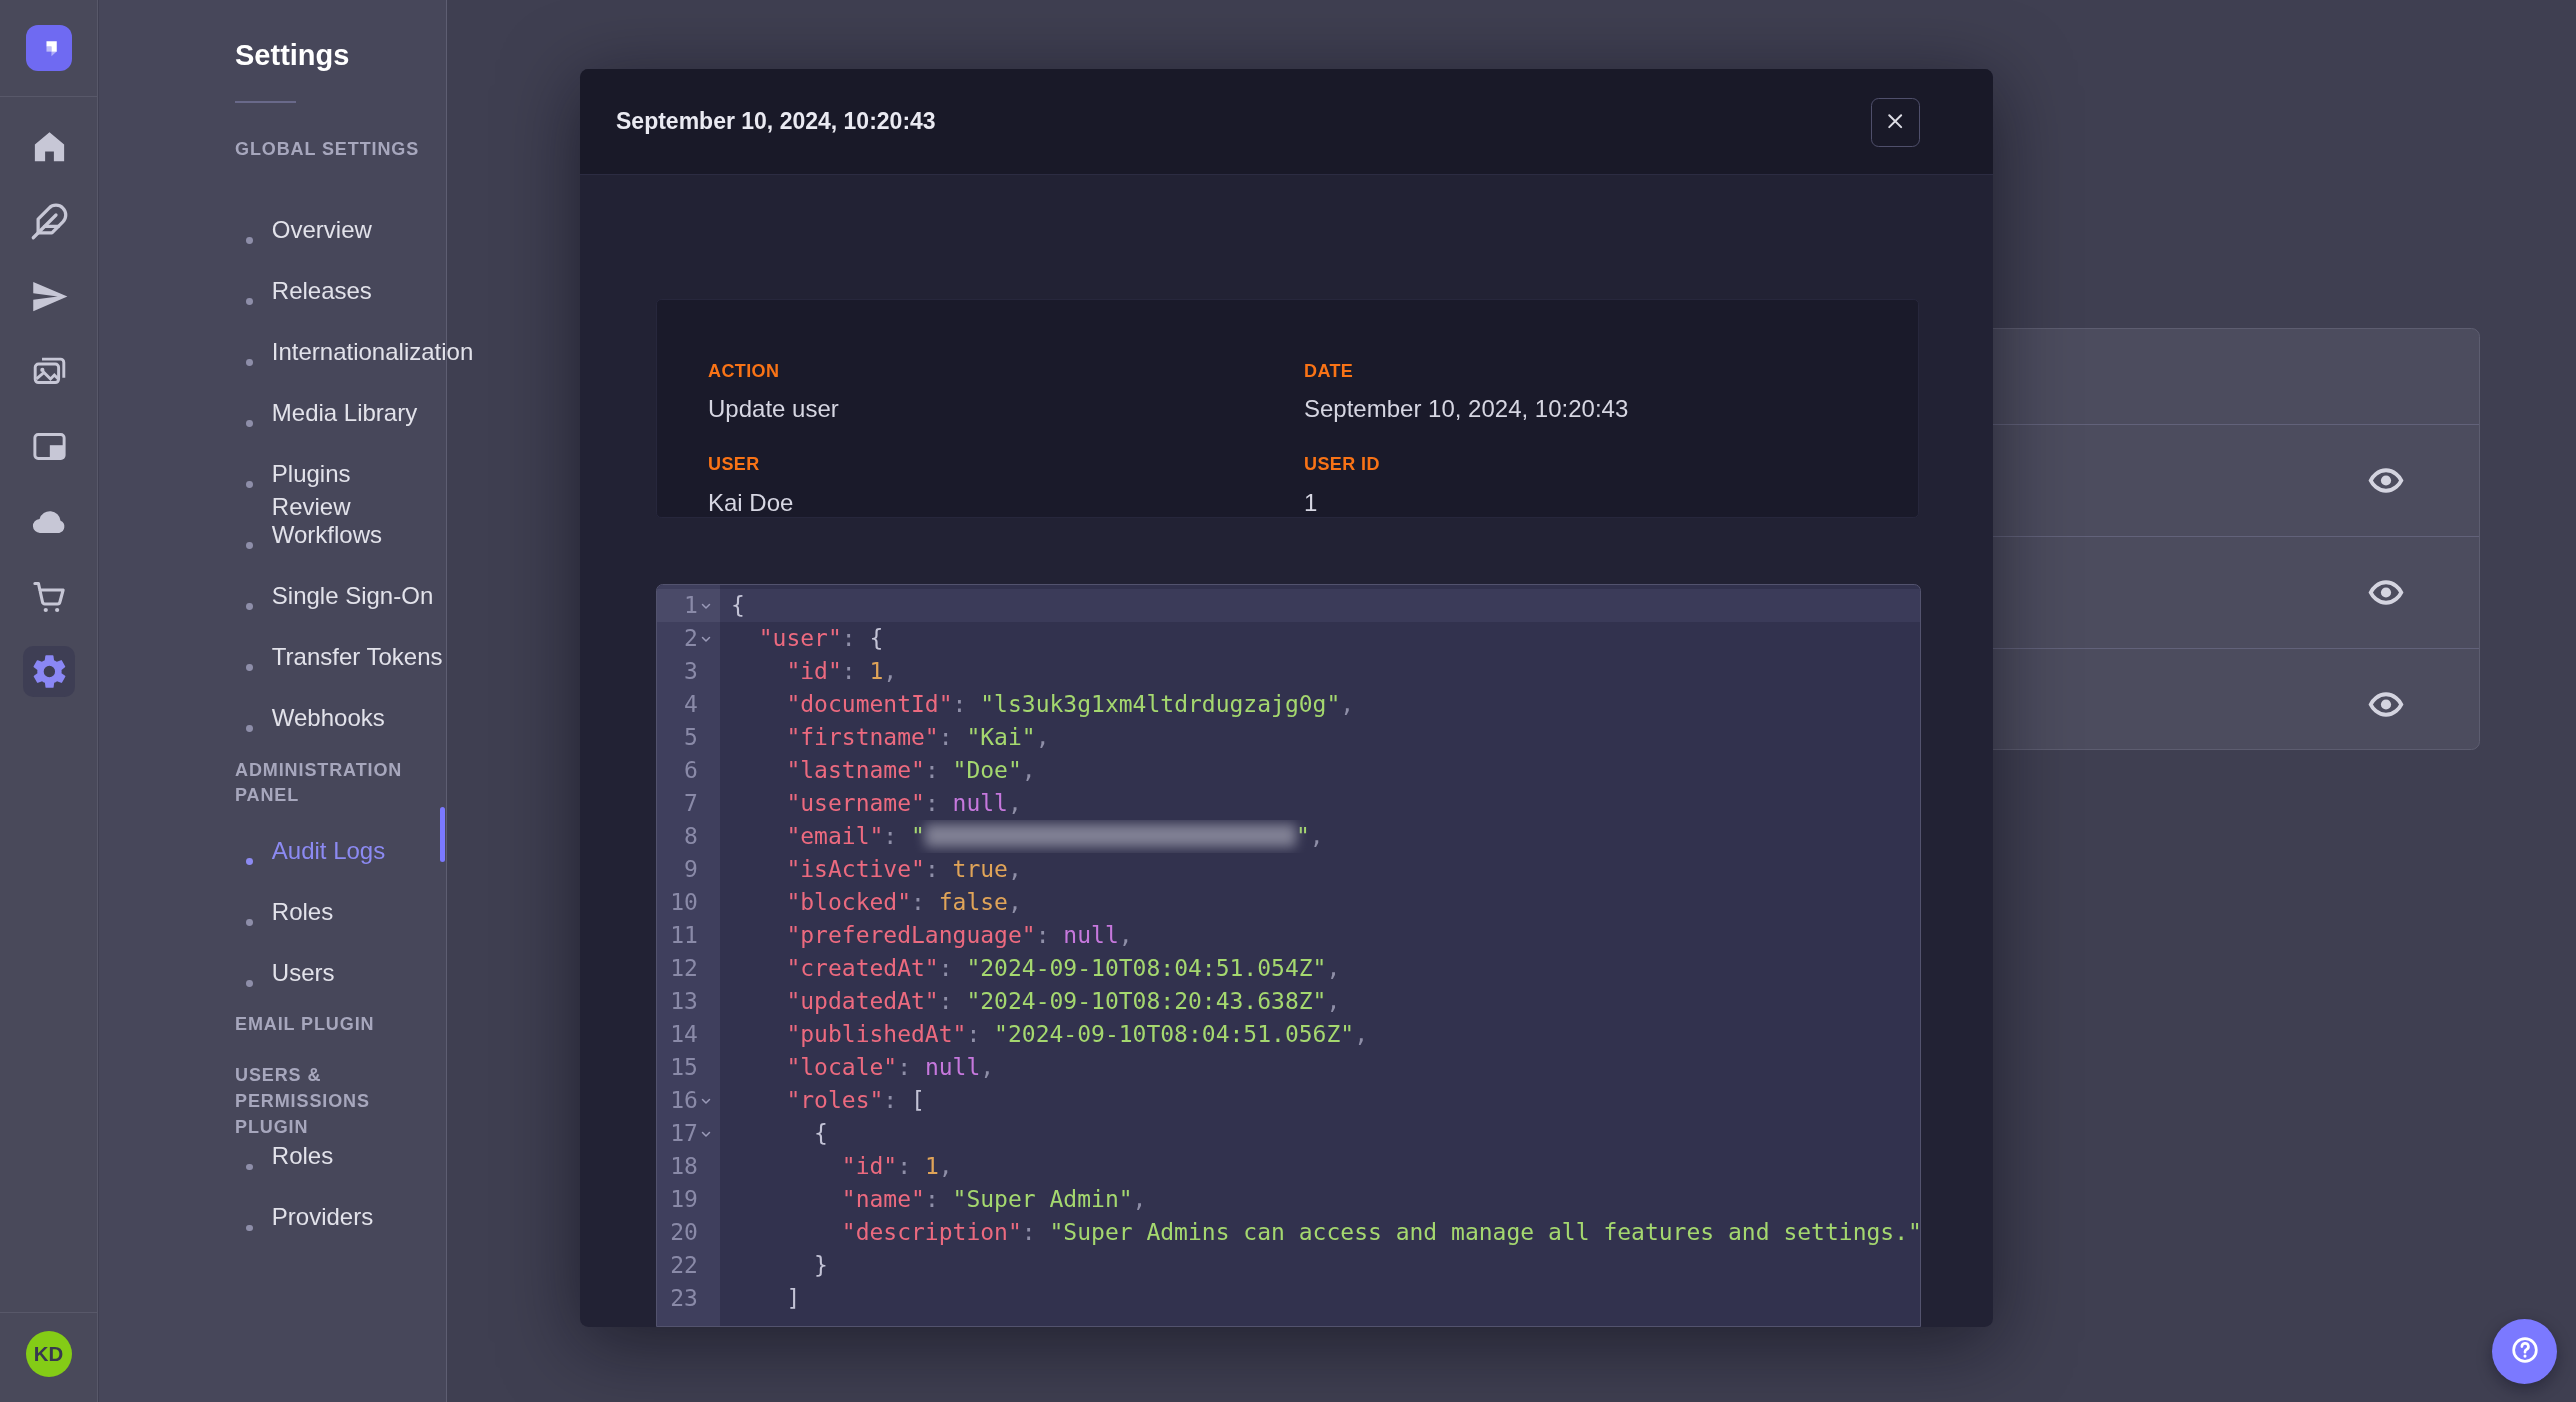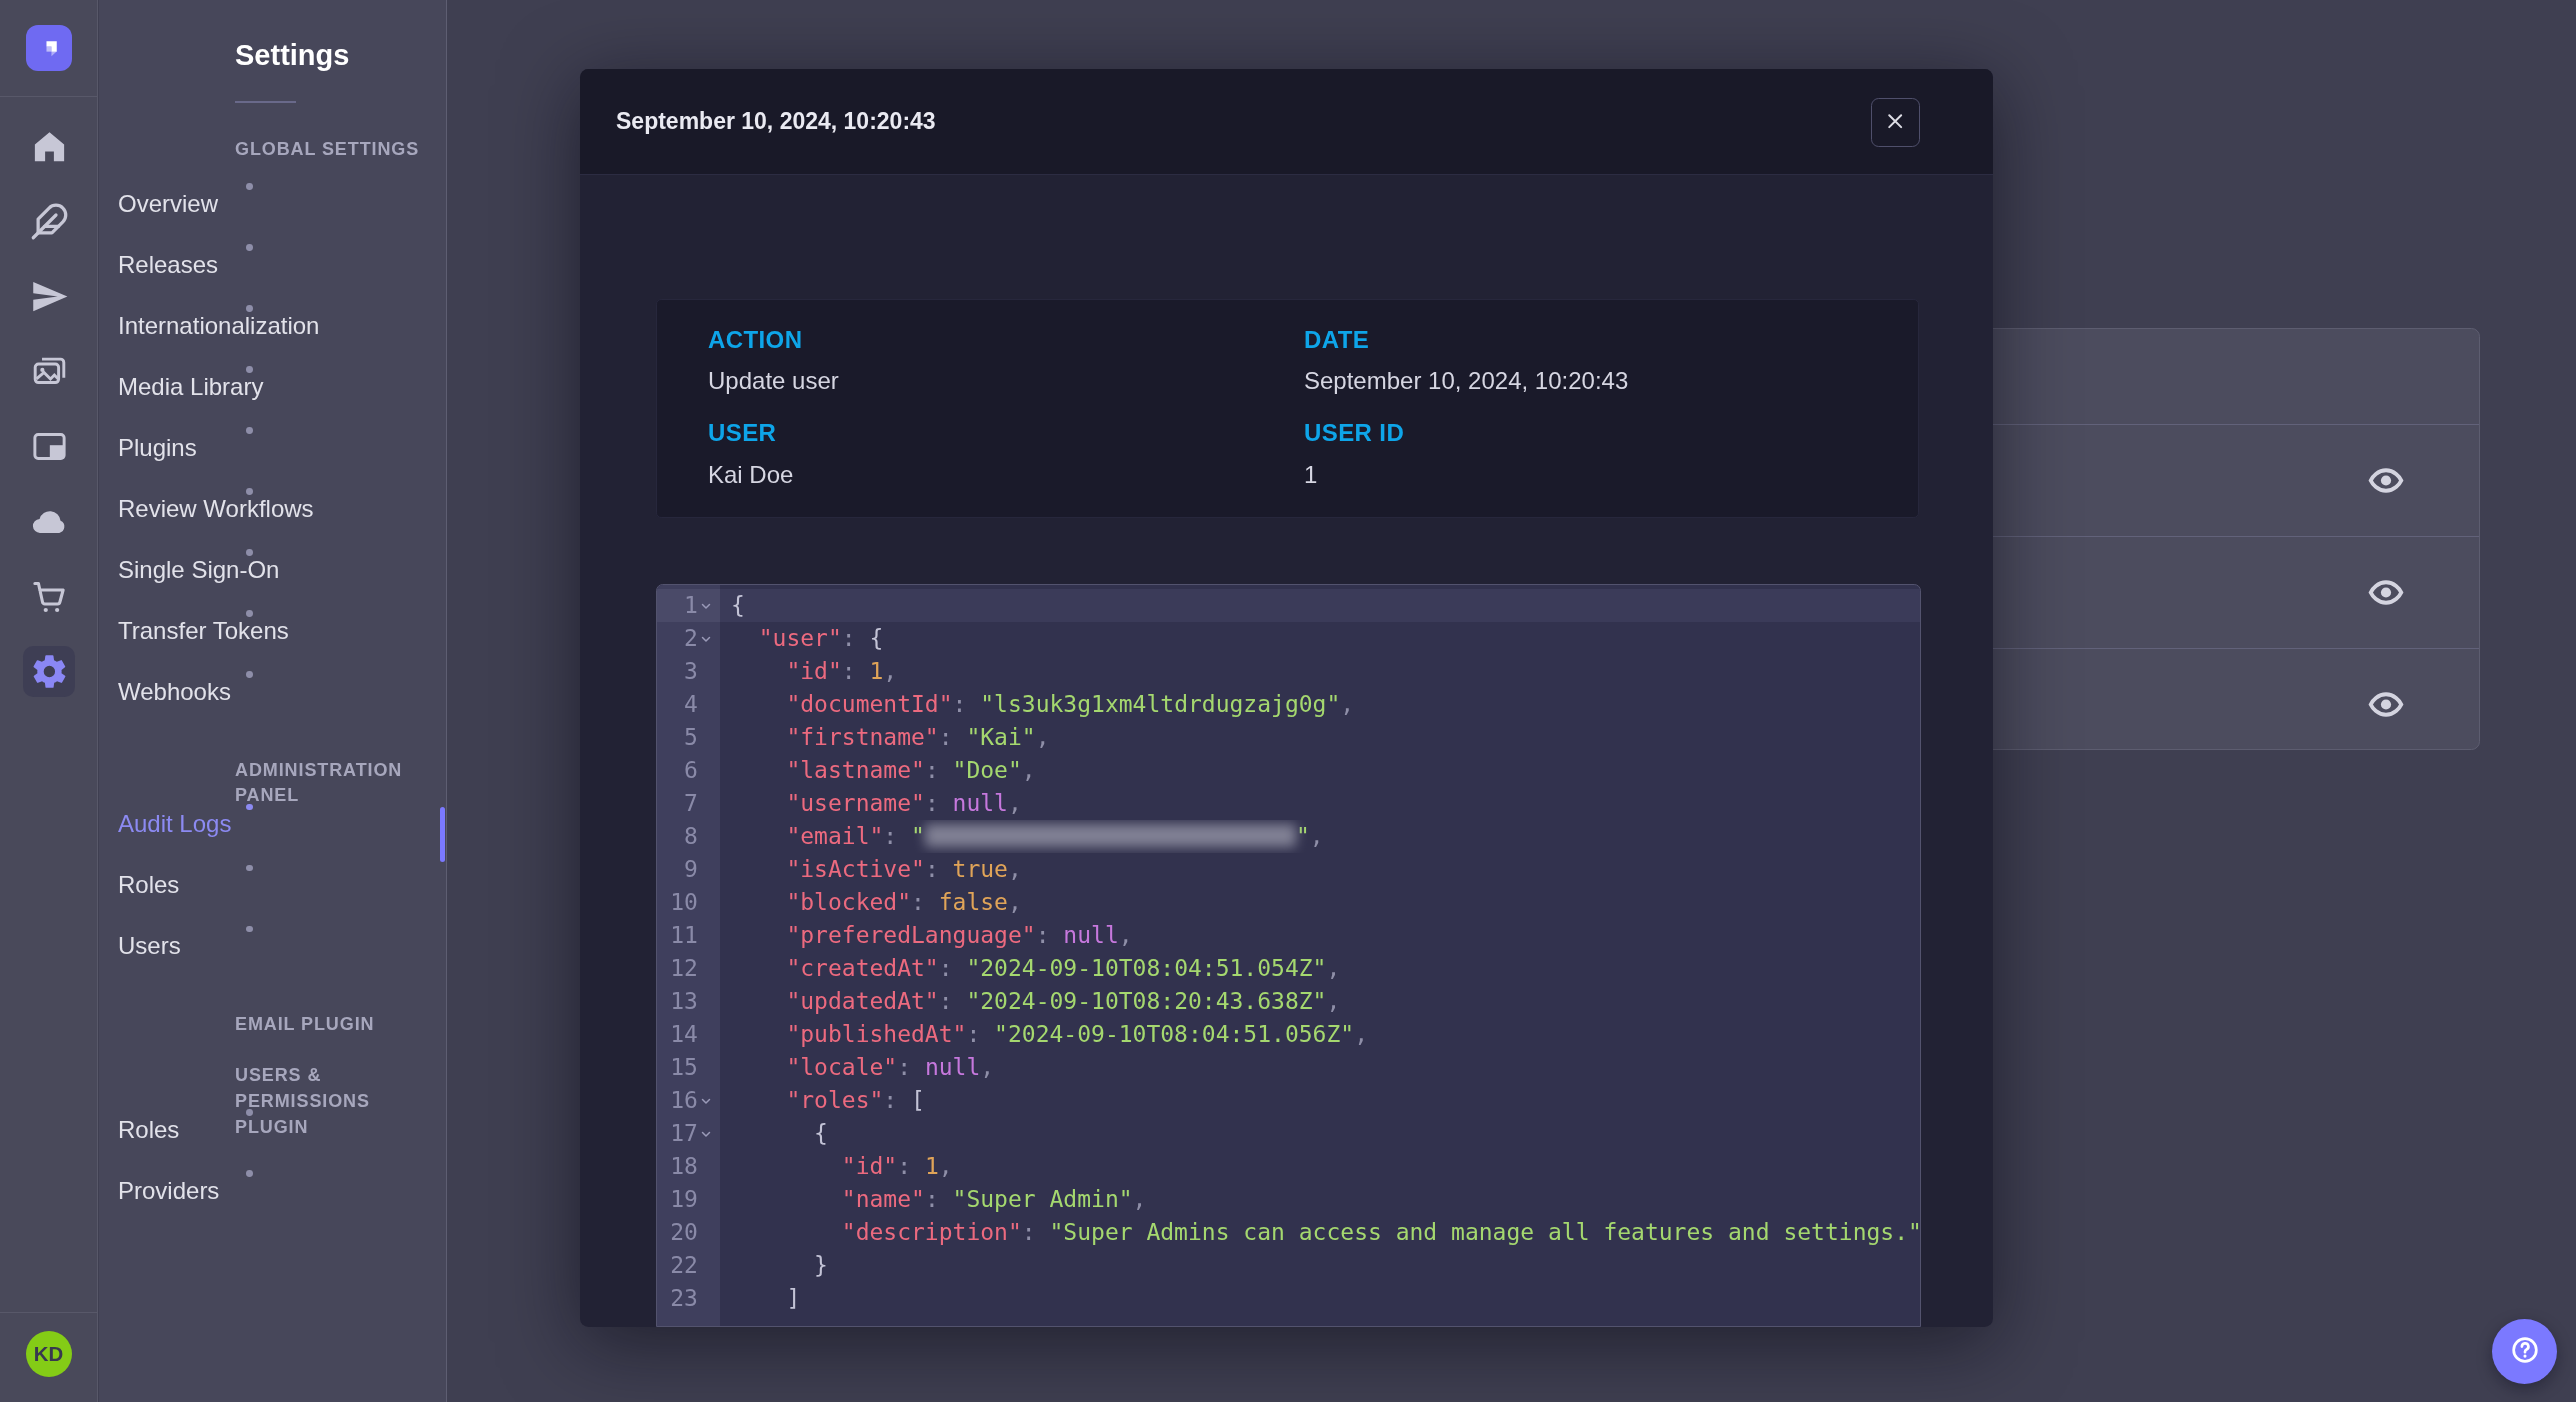--- a/index.html
+++ b/index.html
@@ -45,21 +45,21 @@
   .subnav-title { position:absolute; left:136px; top:39px; font-size:29px; font-weight:bold; color:#ffffff; }
   .subnav-divider { position:absolute; left:136px; top:101px; width:61px; height:1.7px; background:#69698a; }
   .navlist { position:absolute; left:0; top:136px; right:0; }
   .nav-section-label {
     margin:25.6px 0 0 136px; height:25.6px; line-height:25.6px;
     font-size:18px; font-weight:bold; letter-spacing:0.9px; color:#a7a7bd;
   }
   .nav-section-label.first { margin-top:1px; }
   .nav-items { margin-top:20.4px; }
   .nav-item {
-    position:relative; height:61px; display:flex; align-items:flex-start; cursor:pointer;flex-direction:column;
+    position:relative; height:61px; display:flex; align-items:flex-end; cursor:pointer;
   }
   .nav-item .bullet {
     width:6.8px; height:6.8px; border-radius:50%; background:#8e8ea9; margin-left:147px; flex:none;
   }
   .nav-item .lbl { margin-left:19px; font-size:24px; color:#e2e2ea; }
   .nav-item.active .bullet { background:#8c8af2; }
   .nav-item.active .lbl { color:#8c8af2; }
   .nav-item.active .indicator {
     position:absolute; right:0.9px; top:3.4px; width:5.1px; height:55px;
     border-radius:3.4px; background:#7b79ff;
@@ -96,21 +96,21 @@
   .close-btn svg { width:20.4px; height:20.4px; }
   .section-title { position:absolute; left:76px; top:239px; font-size:25.6px; font-weight:bold; color:#ffffff; }
   .details-box {
     position:absolute; left:76px; top:230px; width:1263px; height:219px;
     background:#1a1a2a; border:0.9px solid #27273c; border-radius:5.1px;
   }
   .details-grid { position:absolute; left:51px; top:0; right:0; bottom:0;
     display:grid; grid-template-columns:596px 1fr; grid-template-rows:109px 1fr; }
   .detail-cell { padding-top:25.6px; }
   .detail-cell.r2 { padding-top:10.2px; }
-  .detail-label { font-size:24px; font-weight:bold; letter-spacing:0.4px; color:#0ea5e9; }
+  .detail-label { font-size:18px; font-weight:bold; letter-spacing:0.4px; color:#f97316;margin-top:35px; }
   .detail-value { margin-top:13.6px; font-size:24px; color:#d6d6e2; }
   .payload-label { position:absolute; left:76px; top:540px; font-size:20.4px; font-weight:bold; color:#ffffff; }
   
   .code-block {
     position:absolute; left:76px; top:515px; width:1265px; bottom:0;
     background:#32324e; border:0.9px solid #53536e; border-radius:6.8px 6.8px 0 0;
     overflow:hidden; font-family:"DejaVu Sans Mono", monospace; font-size:23px; cursor:text;
   }
   .gutter-bg { position:absolute; left:0; top:0; bottom:0; width:63px; background:#3f3f5d; }
   .code-lines { position:absolute; left:0; top:4.3px; right:0; }

